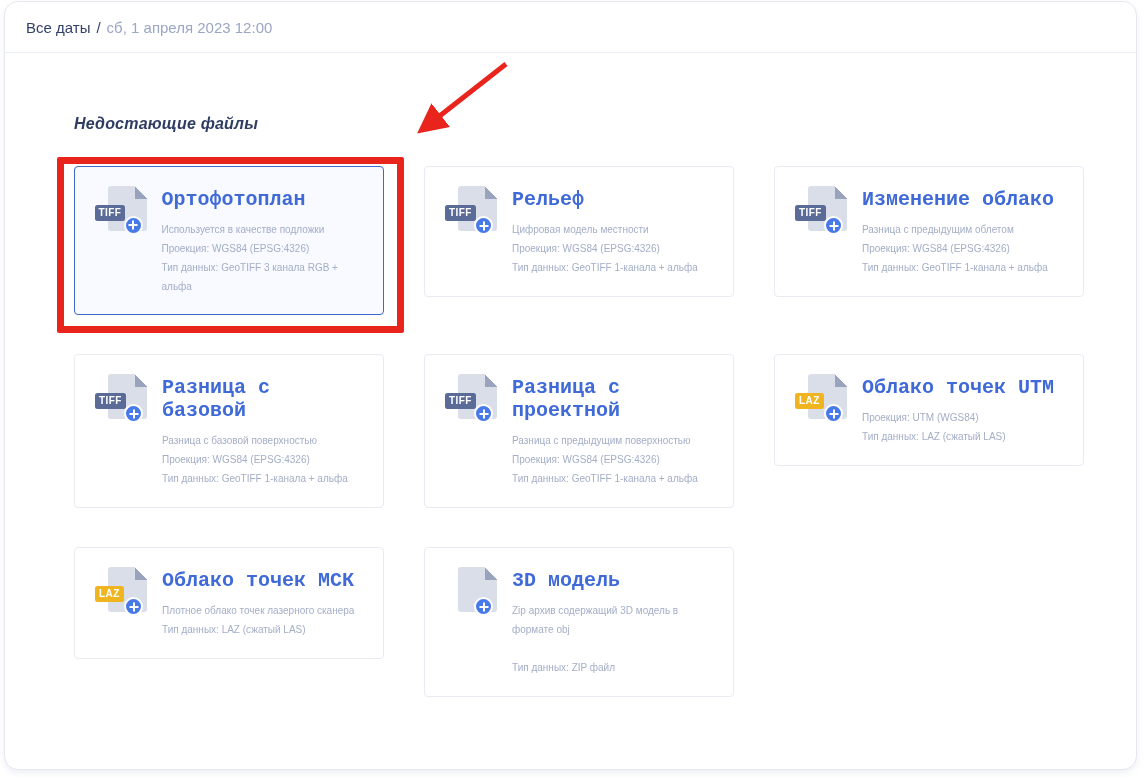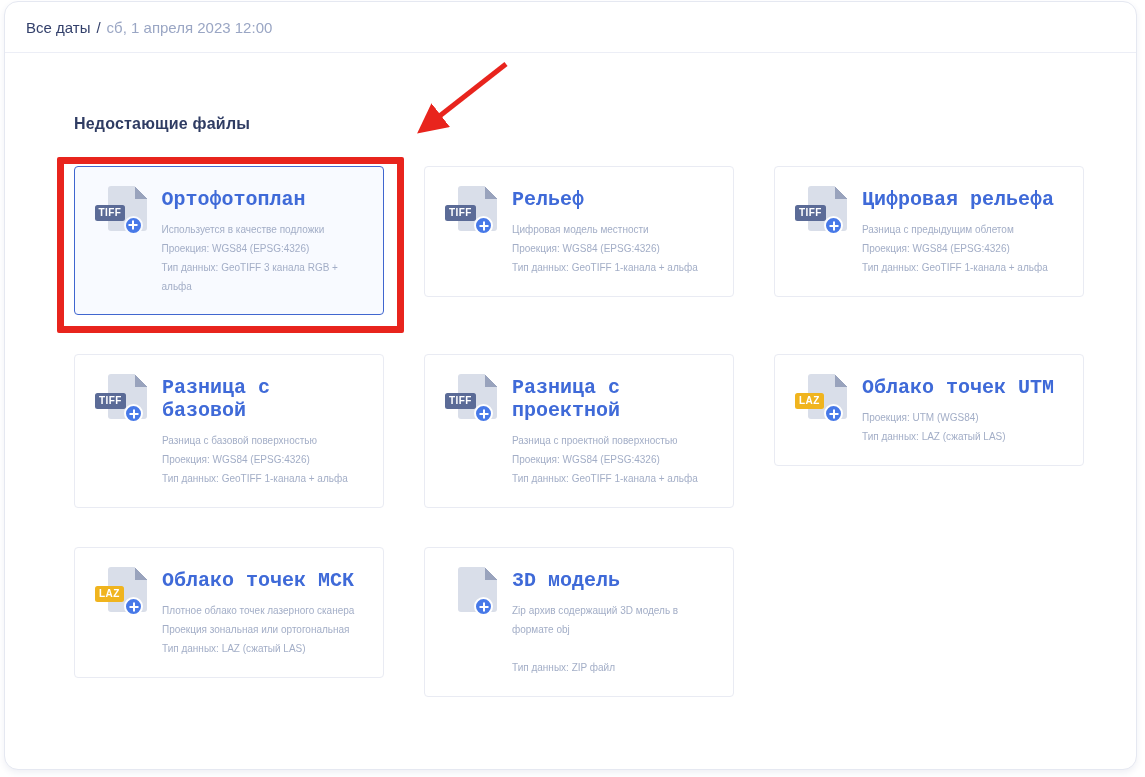--- a/index.html
+++ b/index.html
@@ -13,21 +13,21 @@
   .breadcrumb-bar {
     height: 51px; border-bottom: 1px solid #eceef6;
     display: flex; align-items: center; padding-left: 21px;
     font-size: 15px;
   }
   .crumb-root { color: #33406b; cursor: pointer; }
   .crumb-sep { color: #33406b; margin: 0 6px; }
   .crumb-current { color: #9aa6c4; }
 
   .content { padding: 62px 0 0 69px; }
-  .section-title { font-size: 16px; font-weight: bold; color: #2f3c63; margin-bottom: 33px; letter-spacing: 0.2px; }
+  .section-title { font-size: 16px; font-weight: bold; color: #2f3c63; margin-bottom: 33px; letter-spacing: 0.2px; font-style: italic; }
 
   .cards-grid {
     display: grid; grid-template-columns: repeat(3, 310px);
     column-gap: 40px; row-gap: 39px; align-items: start;
   }
   .card {
     --bg: #ffffff;
     background: var(--bg);
     border: 1px solid #e9ebf3; border-radius: 4px;
     padding: 19px 20px; display: flex; gap: 15px; cursor: pointer;
@@ -121,21 +121,21 @@
     </div>
   </div>
         <div class="card">
     <div class="file-icon">
       <div class="file-body"></div>
       <div class="file-fold"></div>
       <div class="file-badge" style="background: rgb(91, 107, 151);">TIFF</div>
       <div class="plus-circle"></div>
     </div>
     <div class="card-text">
-      <div class="card-title">Цифровая рельефа</div>
+      <div class="card-title">Изменение облако</div>
       <div class="card-desc">
               <div class="desc-line">Разница с предыдущим облетом</div>
               <div class="desc-line">Проекция: WGS84 (EPSG:4326)</div>
               <div class="desc-line">Тип данных: GeoTIFF 1-канала + альфа</div>
             </div>
     </div>
   </div>
         <div class="card">
     <div class="file-icon">
       <div class="file-body"></div>
@@ -155,21 +155,21 @@
         <div class="card">
     <div class="file-icon">
       <div class="file-body"></div>
       <div class="file-fold"></div>
       <div class="file-badge" style="background: rgb(91, 107, 151);">TIFF</div>
       <div class="plus-circle"></div>
     </div>
     <div class="card-text">
       <div class="card-title">Разница с проектной</div>
       <div class="card-desc">
-              <div class="desc-line">Разница с проектной поверхностью</div>
+              <div class="desc-line">Разница с предыдущим поверхностью</div>
               <div class="desc-line">Проекция: WGS84 (EPSG:4326)</div>
               <div class="desc-line">Тип данных: GeoTIFF 1-канала + альфа</div>
             </div>
     </div>
   </div>
         <div class="card">
     <div class="file-icon">
       <div class="file-body"></div>
       <div class="file-fold"></div>
       <div class="file-badge" style="background: rgb(240, 180, 30);">LAZ</div>
@@ -187,21 +187,20 @@
     <div class="file-icon">
       <div class="file-body"></div>
       <div class="file-fold"></div>
       <div class="file-badge" style="background: rgb(240, 180, 30);">LAZ</div>
       <div class="plus-circle"></div>
     </div>
     <div class="card-text">
       <div class="card-title">Облако точек МСК</div>
       <div class="card-desc">
               <div class="desc-line">Плотное облако точек лазерного сканера</div>
-              <div class="desc-line">Проекция зональная или ортогональная</div>
               <div class="desc-line">Тип данных: LAZ (сжатый LAS)</div>
             </div>
     </div>
   </div>
         <div class="card">
     <div class="file-icon">
       <div class="file-body"></div>
       <div class="file-fold"></div>
 
       <div class="plus-circle"></div>

